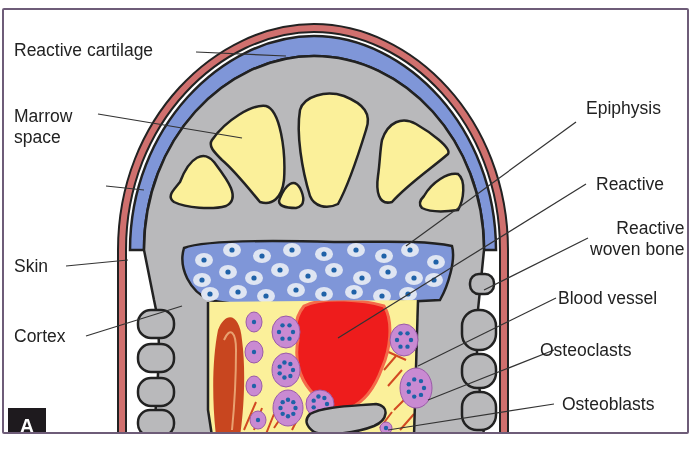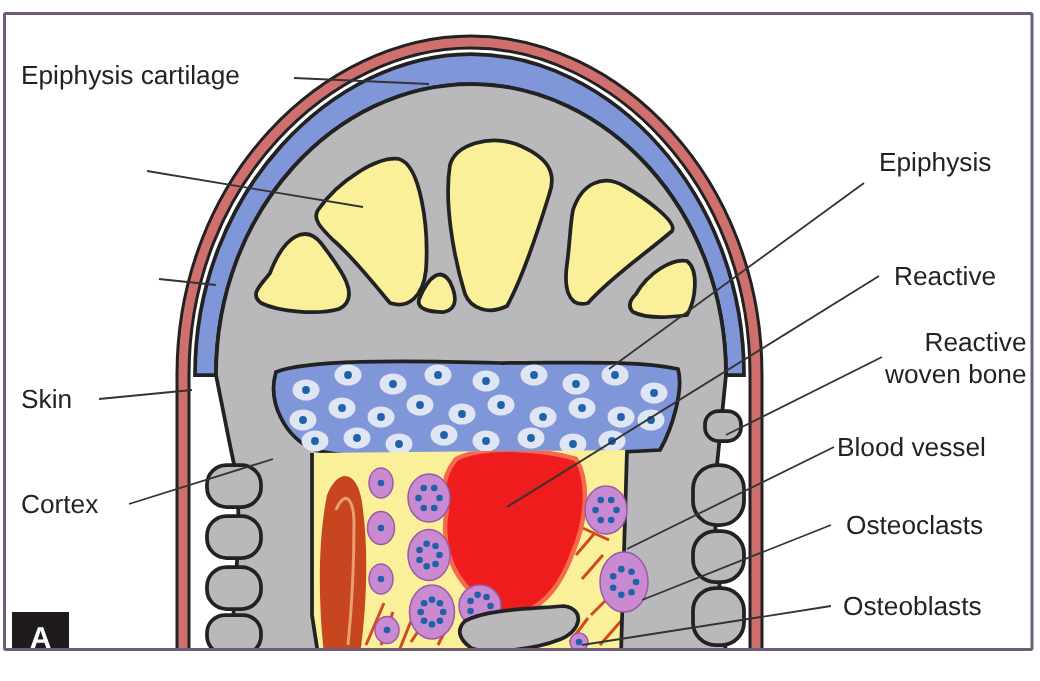--- a/index.html
+++ b/index.html
@@ -199,26 +199,28 @@
     <line x1="82" y1="326" x2="178" y2="296"></line>
     <line x1="572" y1="112" x2="402" y2="236"></line>
     <line x1="582" y1="174" x2="334" y2="328"></line>
     <line x1="584" y1="228" x2="480" y2="280"></line>
     <line x1="552" y1="288" x2="414" y2="356"></line>
     <line x1="550" y1="340" x2="424" y2="390"></line>
     <line x1="550" y1="394" x2="384" y2="420"></line>
   </g>
 </svg>
 
-  <div class="lbl" style="left:10px;top:30px;">Epiphysis cartilage</div>
+  <div class="lbl" style="left:10px;top:30px;">Reactive cartilage</div>
+  <div class="lbl" style="left:10px;top:96px;">Marrow
+space</div>
   <div class="lbl" style="left:10px;top:246px;text-align:right;">Skin</div>
   <div class="lbl" style="left:10px;top:316px;">Cortex</div>
 
   <div class="lbl" style="left:582px;top:88px;">Epiphysis</div>
   <div class="lbl" style="left:592px;top:164px;">Reactive</div>
   <div class="lbl" style="left:554px;top:278px;">Blood vessel</div>
   <div class="lbl" style="left:586px;top:208px;text-align:right;">Reactive
 woven bone</div>
-  <div class="lbl" style="left:560px;top:330px;">Osteoclasts</div>
+  <div class="lbl" style="left:536px;top:330px;">Osteoclasts</div>
   <div class="lbl" style="left:558px;top:384px;">Osteoblasts</div>
 
   <div class="panel-badge">A</div>
 </div>
 
 </body></html>

